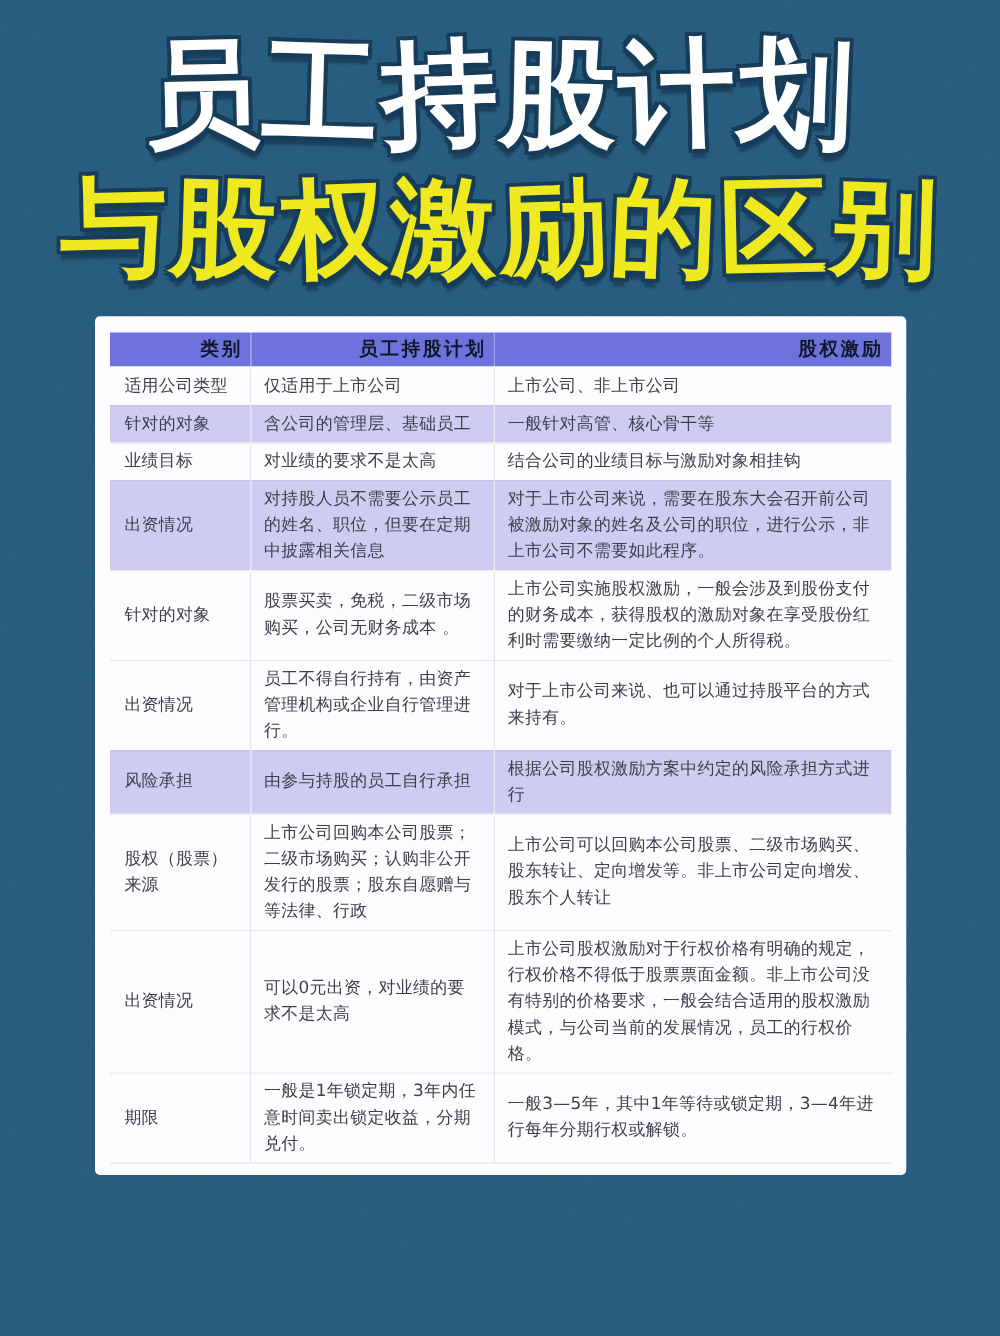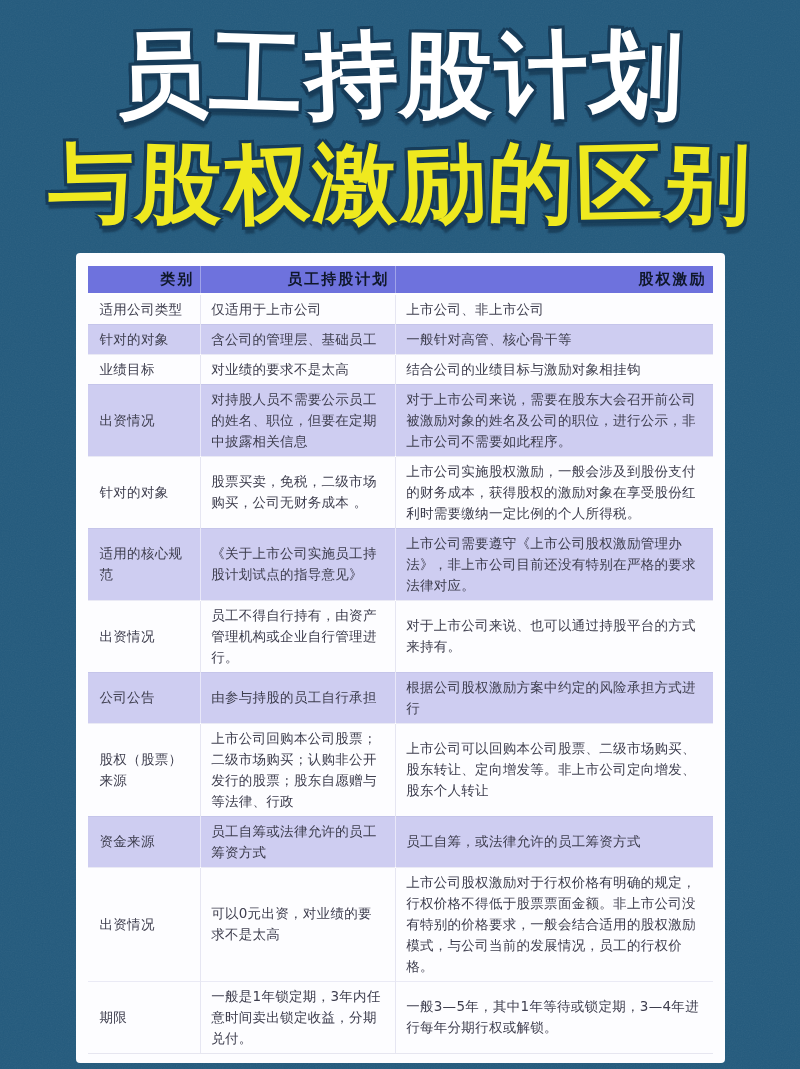--- a/index.html
+++ b/index.html
@@ -122,44 +122,34 @@
           <tr class="row-lav">
             <td class="cat">出资情况</td>
             <td>对持股人员不需要公示员工的姓名、职位，但要在定期中披露相关信息</td>
             <td>对于上市公司来说，需要在股东大会召开前公司被激励对象的姓名及公司的职位，进行公示，非上市公司不需要如此程序。</td>
           </tr>
           <tr class="row-white">
             <td class="cat">针对的对象</td>
             <td>股票买卖，免税，二级市场购买，公司无财务成本 。</td>
             <td>上市公司实施股权激励，一般会涉及到股份支付的财务成本，获得股权的激励对象在享受股份红利时需要缴纳一定比例的个人所得税。</td>
           </tr>
-          <tr class="row-lav">
-            <td class="cat">适用的核心规范</td>
-            <td>《关于上市公司实施员工持股计划试点的指导意见》</td>
-            <td>上市公司需要遵守《上市公司股权激励管理办法》，非上市公司目前还没有特别在严格的要求法律对应。</td>
-          </tr>
           <tr class="row-white">
             <td class="cat">出资情况</td>
             <td>员工不得自行持有，由资产管理机构或企业自行管理进行。</td>
             <td>对于上市公司来说、也可以通过持股平台的方式来持有。</td>
           </tr>
           <tr class="row-lav">
-            <td class="cat">公司公告</td>
+            <td class="cat">风险承担</td>
             <td>由参与持股的员工自行承担</td>
             <td>根据公司股权激励方案中约定的风险承担方式进行</td>
           </tr>
           <tr class="row-white">
             <td class="cat">股权（股票）来源</td>
             <td>上市公司回购本公司股票；二级市场购买；认购非公开发行的股票；股东自愿赠与等法律、行政</td>
             <td>上市公司可以回购本公司股票、二级市场购买、股东转让、定向增发等。非上市公司定向增发、股东个人转让</td>
-          </tr>
-          <tr class="row-lav">
-            <td class="cat">资金来源</td>
-            <td>员工自筹或法律允许的员工筹资方式</td>
-            <td>员工自筹，或法律允许的员工筹资方式</td>
           </tr>
           <tr class="row-white">
             <td class="cat">出资情况</td>
             <td>可以0元出资，对业绩的要求不是太高</td>
             <td>上市公司股权激励对于行权价格有明确的规定，行权价格不得低于股票票面金额。非上市公司没有特别的价格要求，一般会结合适用的股权激励模式，与公司当前的发展情况，员工的行权价格。</td>
           </tr>
           <tr class="row-white">
             <td class="cat">期限</td>
             <td>一般是1年锁定期，3年内任意时间卖出锁定收益，分期兑付。</td>
             <td>一般3—5年，其中1年等待或锁定期，3—4年进行每年分期行权或解锁。</td>

